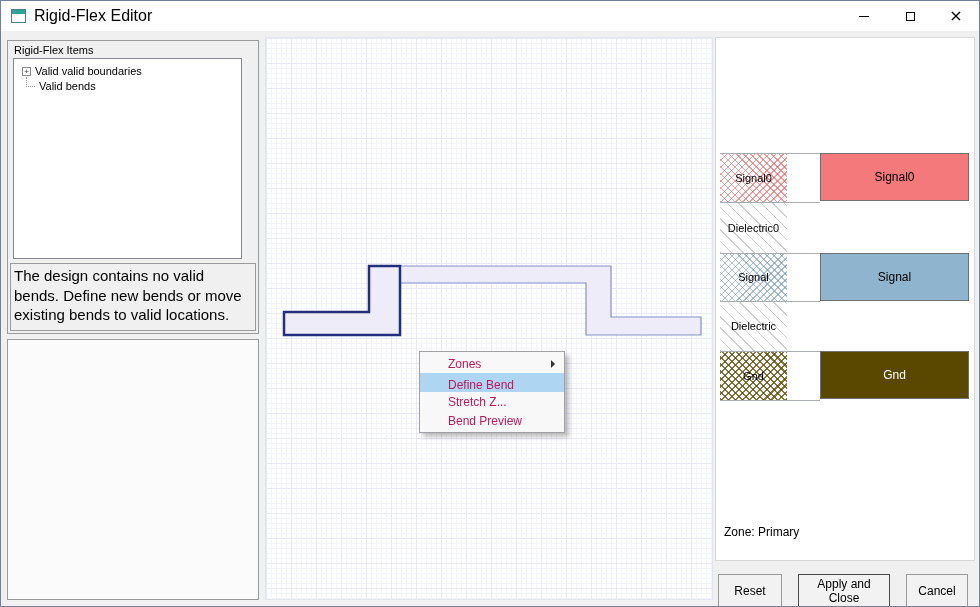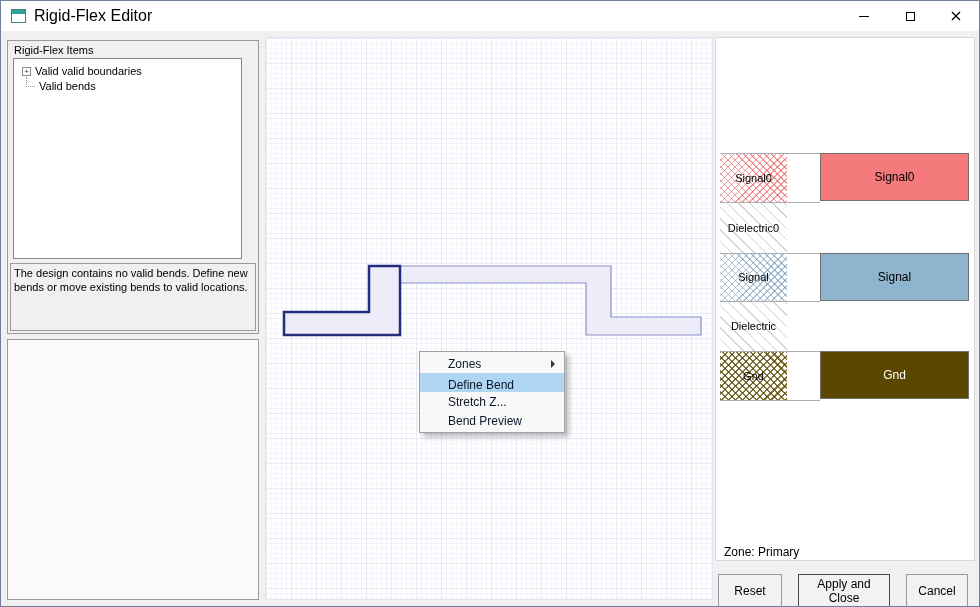--- a/index.html
+++ b/index.html
@@ -55,21 +55,21 @@
     margin-left:8px; margin-right:4px; flex:0 0 auto;
   }
   .tree-elbow {
     width:9px; height:10px; margin-left:12px; margin-right:4px;
     border-left:1px dotted #9a9a9a; border-bottom:1px dotted #9a9a9a;
     transform:translateY(-4px); flex:0 0 auto;
   }
   .message-box {
     position:absolute; left:2px; top:222px; width:246px; height:68px;
     border:1px solid #9a9a9a; background:#f0f0f0;
-    font-size:11px; line-height:1.3; padding:2px 3px;
+    font-size:15px; line-height:1.3; padding:2px 3px;
   }
   .bottom-left-box {
     position:absolute; left:6px; top:338px; width:252px; height:261px;
     background:#fbfbfb; border:1px solid #9a9a9a;
   }
 
   
   .canvas {
     position:absolute; left:264px; top:36px; width:448px; height:563px;
     border:1px solid #e2e4ee;
@@ -85,21 +85,21 @@
 
   
   .context-menu {
     position:absolute; left:418px; top:350px; width:146px;
     background:#f8f8f8; border:1px solid #a0a0a0;
     box-shadow:4px 4px 5px rgba(0,0,0,0.25);
     padding:2px 0; z-index:10;
   }
   .menu-item {
     height:19px; display:flex; align-items:center;
-    padding-left:28px; font-size:12px; color:#0f172a; position:relative;
+    padding-left:28px; font-size:12px; color:#be185d; position:relative;
   }
   .submenu-arrow {
     position:absolute; right:9px; top:50%; transform:translateY(-50%);
     width:0; height:0;
     border-left:4px solid #333; border-top:4px solid transparent; border-bottom:4px solid transparent;
   }
 
   
   .right-panel {
     position:absolute; left:714px; top:36px; width:260px; height:524px;
@@ -133,21 +133,21 @@
       repeating-linear-gradient(135deg, rgba(92,72,0,0.75) 0 1.5px, transparent 1.5px 5px),
       #fff;
   }
   .boundary-line { position:absolute; left:4px; width:100px; height:1px; background:#aaadb2; }
   .swatch {
     position:absolute; left:104px; width:149px; height:48px;
     border:1px solid #707070;
     display:flex; align-items:center; justify-content:center; font-size:12px;
   }
   .swatch-gnd { color:#fff; }
-  .zone-label { position:absolute; left:8px; top:487px; font-size:12px;margin-top:20px; }
+  .zone-label { position:absolute; left:8px; top:487px; font-size:12px; }
 
   
   .btn {
     position:absolute; top:573px; height:24px;
     background:#f2f2f2; border:1px solid #9a9a9a;
     font-size:12px; font-family:inherit;
     display:flex; align-items:center; justify-content:center;
     padding:16px; cursor:default;
   }
   #btn-reset  { left:717px; width:64px; }

